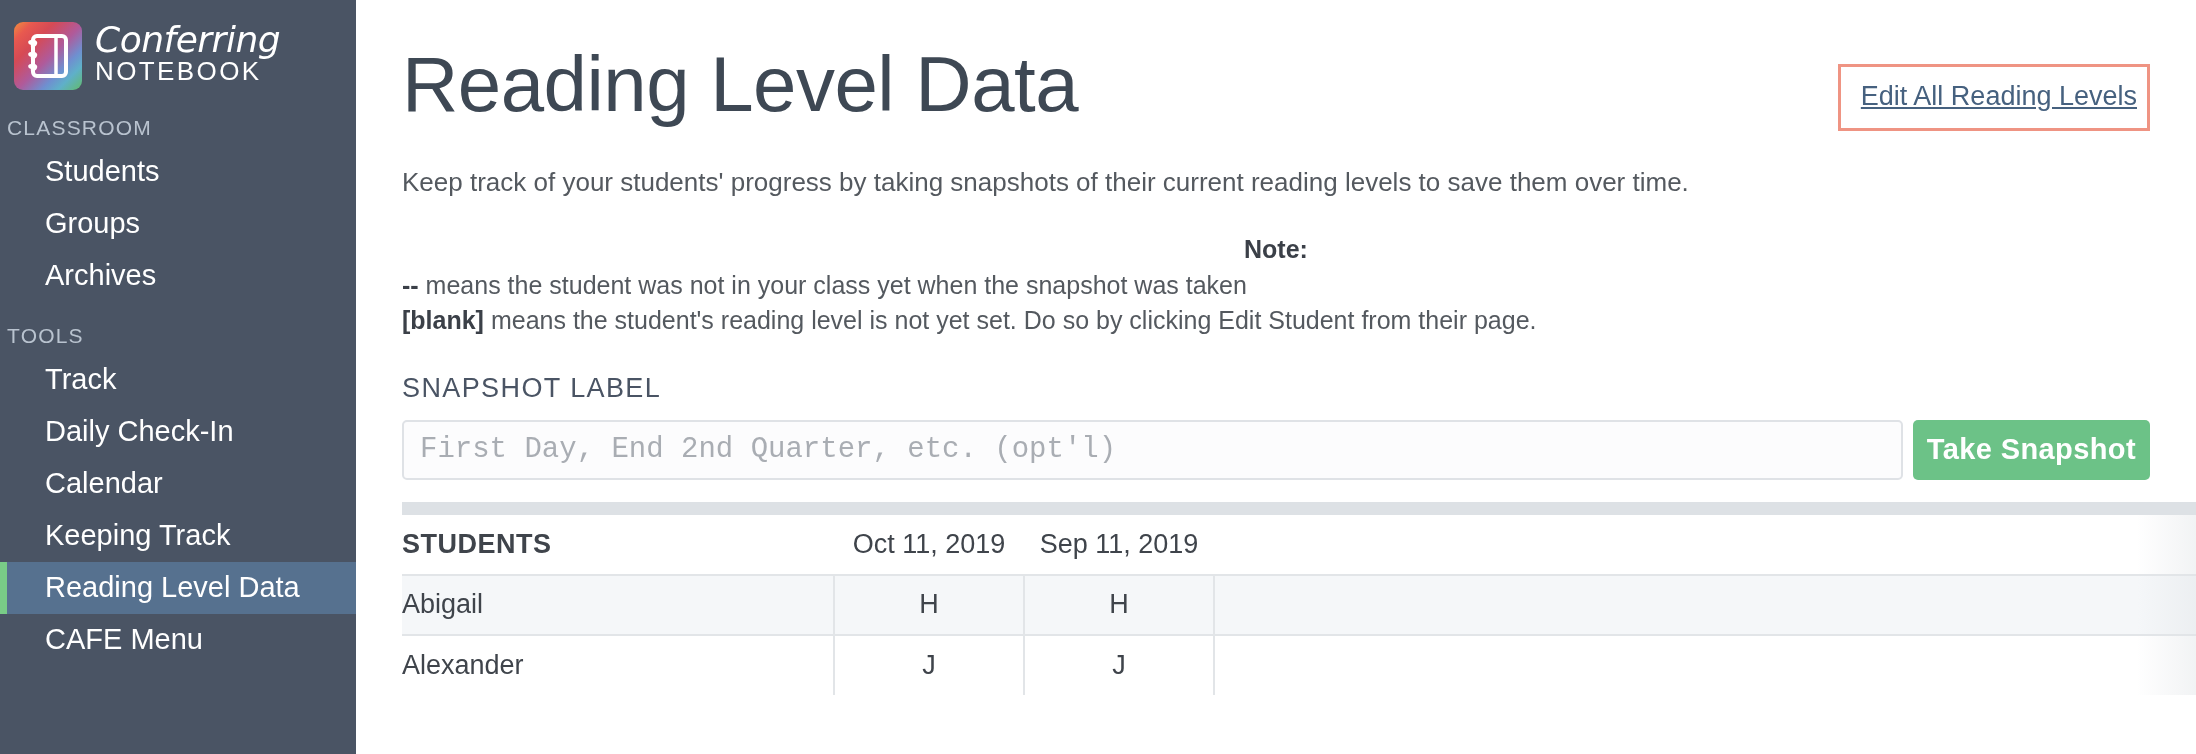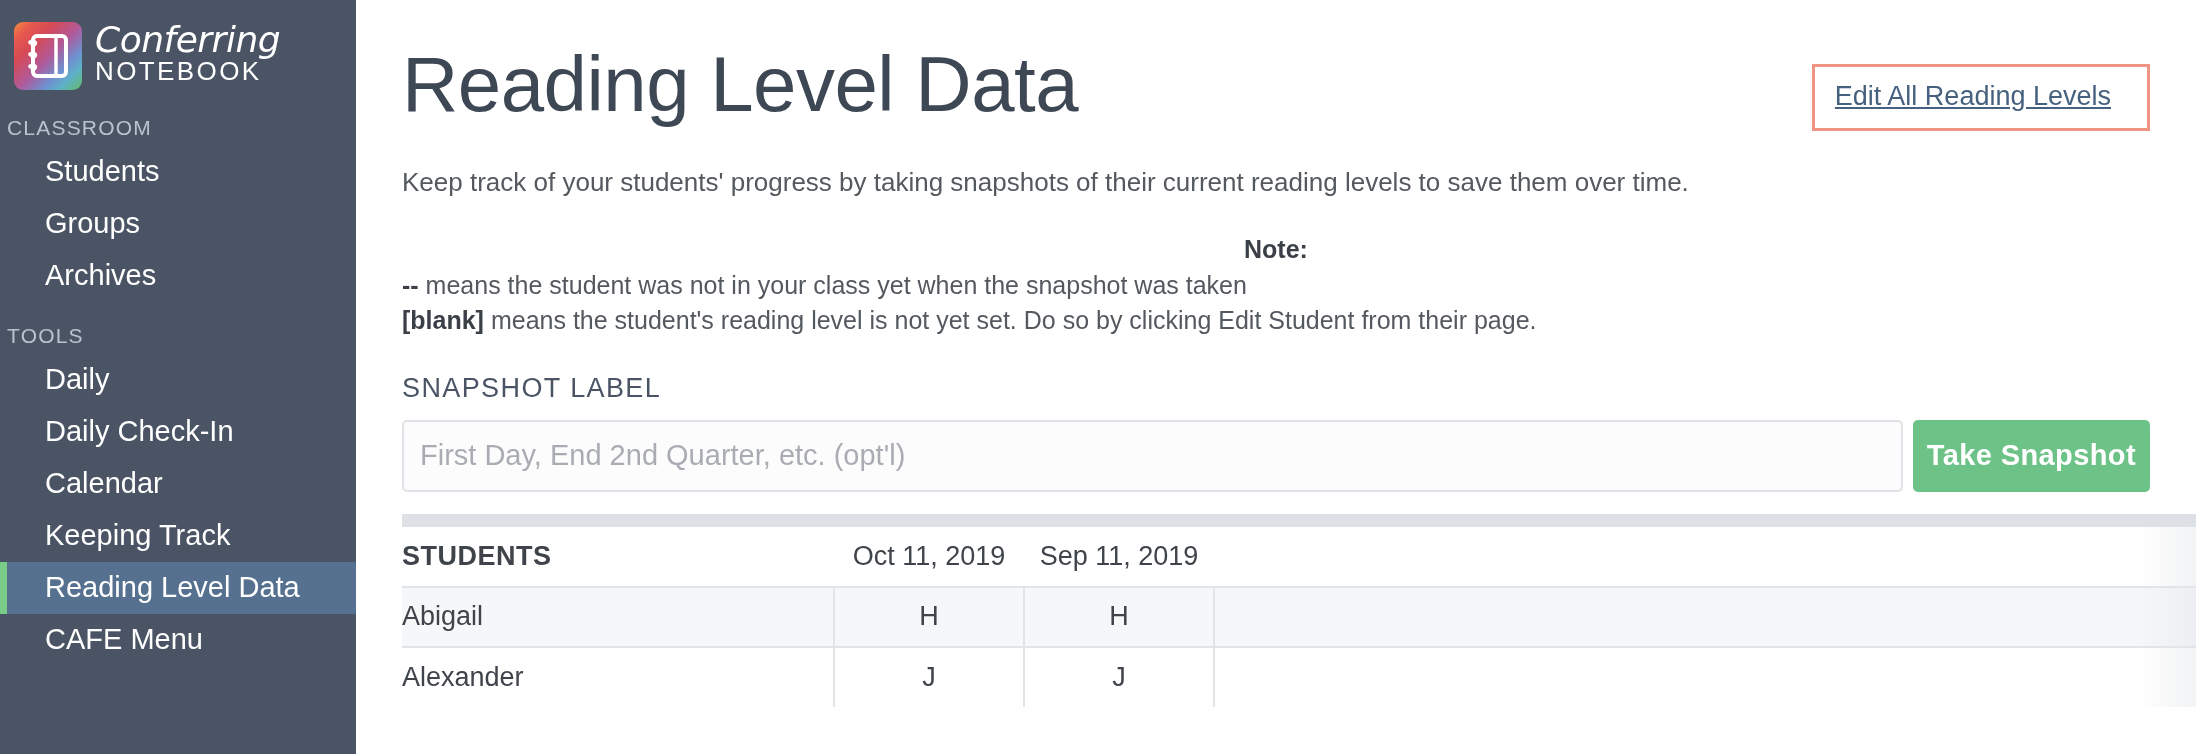--- a/index.html
+++ b/index.html
@@ -84,21 +84,21 @@
   .page-title {
     font-size: 78px;
     font-weight: 400;
     color: #3e4854;
     letter-spacing: -0.5px;
     line-height: 1.05;
     white-space: nowrap;
   }
   .edit-link-box {
     border: 3px solid #ef9483;
-    padding: 14px 36px 16px 20px;
+    padding: 14px 10px 16px 20px;
     margin-top: 20px;
     background: #ffffff;
     cursor: pointer;
   }
   .edit-link {
     font-size: 27px;
     color: #46617f;
     text-decoration: underline;
     white-space: nowrap;
   }
@@ -116,25 +116,25 @@
   .field-label {
     margin-top: 34px;
     font-size: 27px;
     letter-spacing: 1.4px;
     color: #4a5464;
   }
 
   .snapshot-row { display: flex; align-items: stretch; margin-top: 16px; }
   .snapshot-input {
     flex: 1 1 auto;
-    height: 72px;
+    height: 60px;
     border: 2px solid #dfe2e6;
     border-radius: 5px;
     background: #fcfcfd;
-    font-family: Liberation Sans, sans-serif;
+    font-family: Liberation Mono, monospace;
     font-size: 29px;
     color: #3b4048;
     padding: 0 16px;
     outline: none;
   }
   .snapshot-input::placeholder { color: #a9adb3; }
   .take-snapshot-btn {
     flex: 0 0 auto;
     margin-left: 10px;
     background: #6cc287;
@@ -238,21 +238,21 @@
         <div class="brand-sub">NOTEBOOK</div>
       </div>
     </div>
 
     <div class="nav-section-label">CLASSROOM</div>
     <div class="nav-item">Students</div>
     <div class="nav-item">Groups</div>
     <div class="nav-item">Archives</div>
 
     <div class="nav-section-label">TOOLS</div>
-    <div class="nav-item">Daily</div>
+    <div class="nav-item">Track</div>
     <div class="nav-item">Daily Check-In</div>
     <div class="nav-item">Calendar</div>
     <div class="nav-item">Keeping Track</div>
     <div class="nav-item active">Reading Level Data</div>
     <div class="nav-item">CAFE Menu</div>
   </aside>
 
   <main class="main">
     <div class="main-inner">
 

